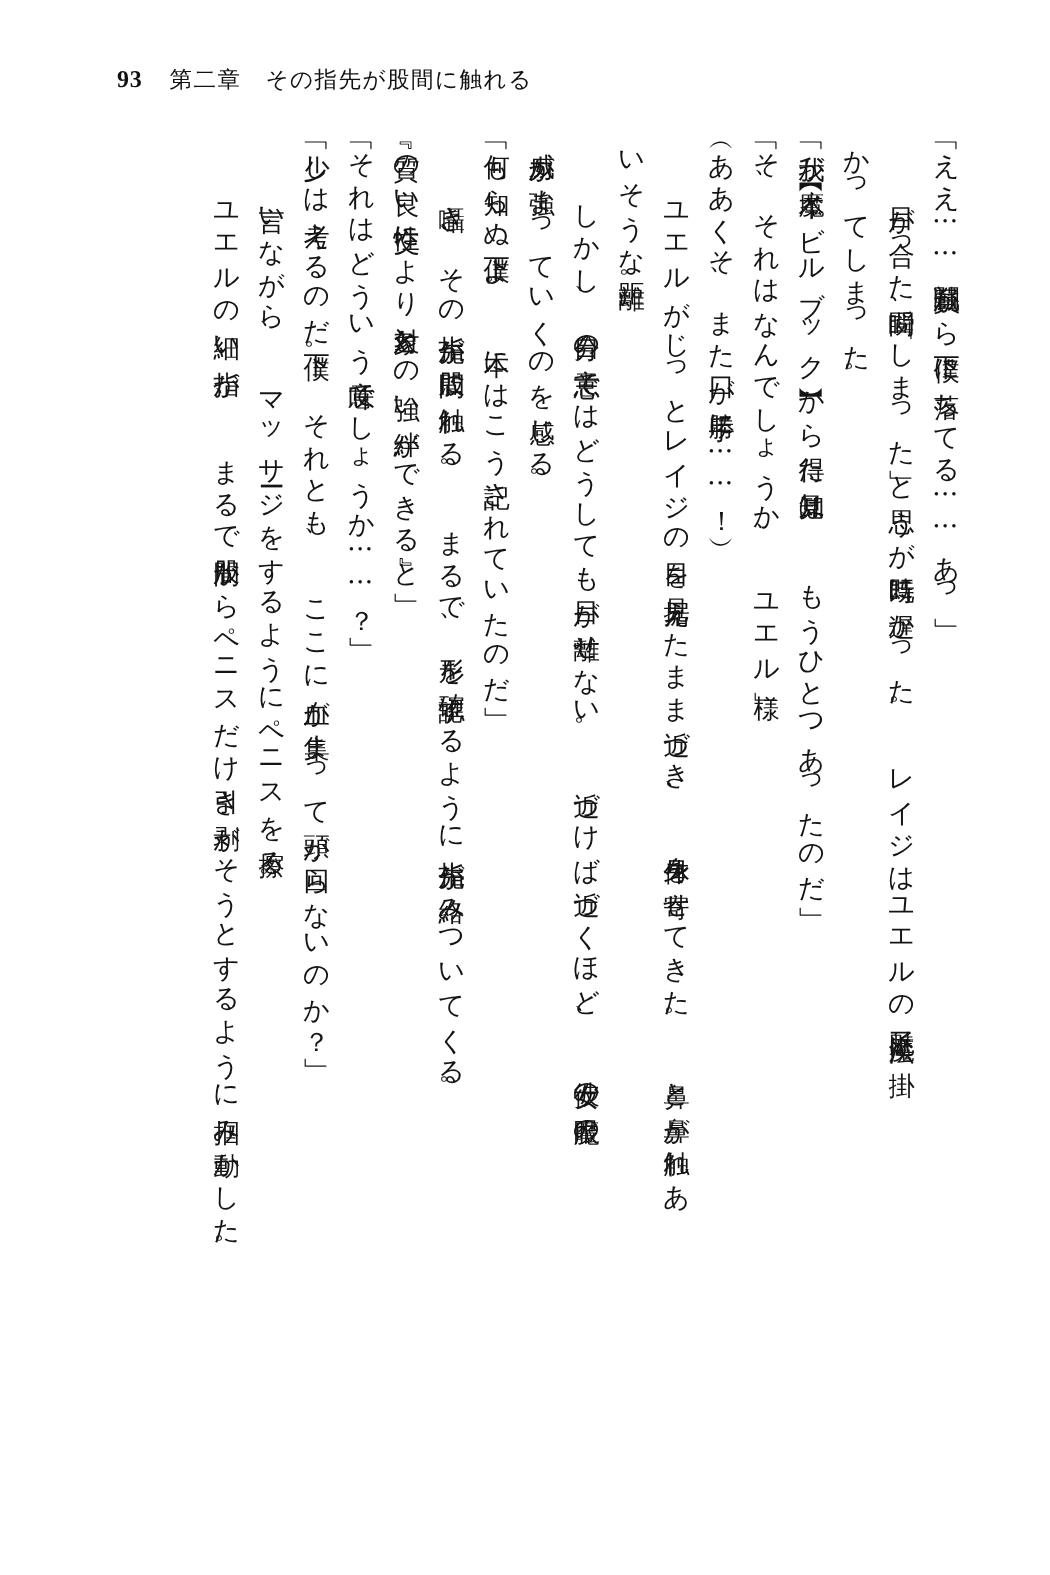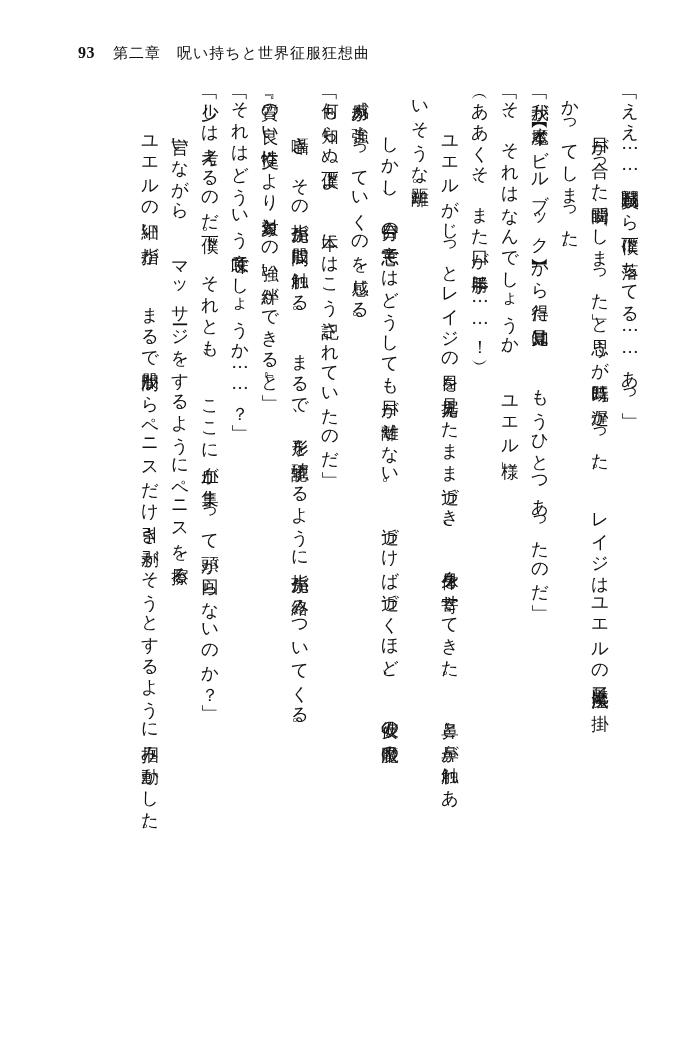--- a/index.html
+++ b/index.html
@@ -74,21 +74,21 @@
     padding-top: 17px;
   }
 </style>
 </head>
 <body>
 
 <div class="page">
 
   <div class="header">
     <span class="folio">93</span>
-    <span class="chaptitle">第二章　呪い持ちと世界征服狂想曲</span>
+    <span class="chaptitle">第二章　その指先が股間に触れる</span>
   </div>
 
   <div class="body-area">
       <div class="vcol">「ええ……戦闘員から下僕に落ちてる……あっ」</div>
       <div class="vcol indent">　目が合った瞬間、「しまった」と思うが時既に遅かった。　レイジはユエルの魅了魔法に掛</div>
       <div class="vcol">かってしまった。</div>
       <div class="vcol">「我が魔本【イビルブック】から得た知見は、　もうひとつあったのだ」</div>
       <div class="vcol">「そ、それはなんでしょうか、　ユエル様」</div>
       <div class="vcol">（ああくそ、また口が勝手に……！）</div>
       <div class="vcol indent">　ユエルがじっとレイジの目を見据えたまま近づき、　身体を寄せてきた。　鼻と鼻が触れあ</div>

